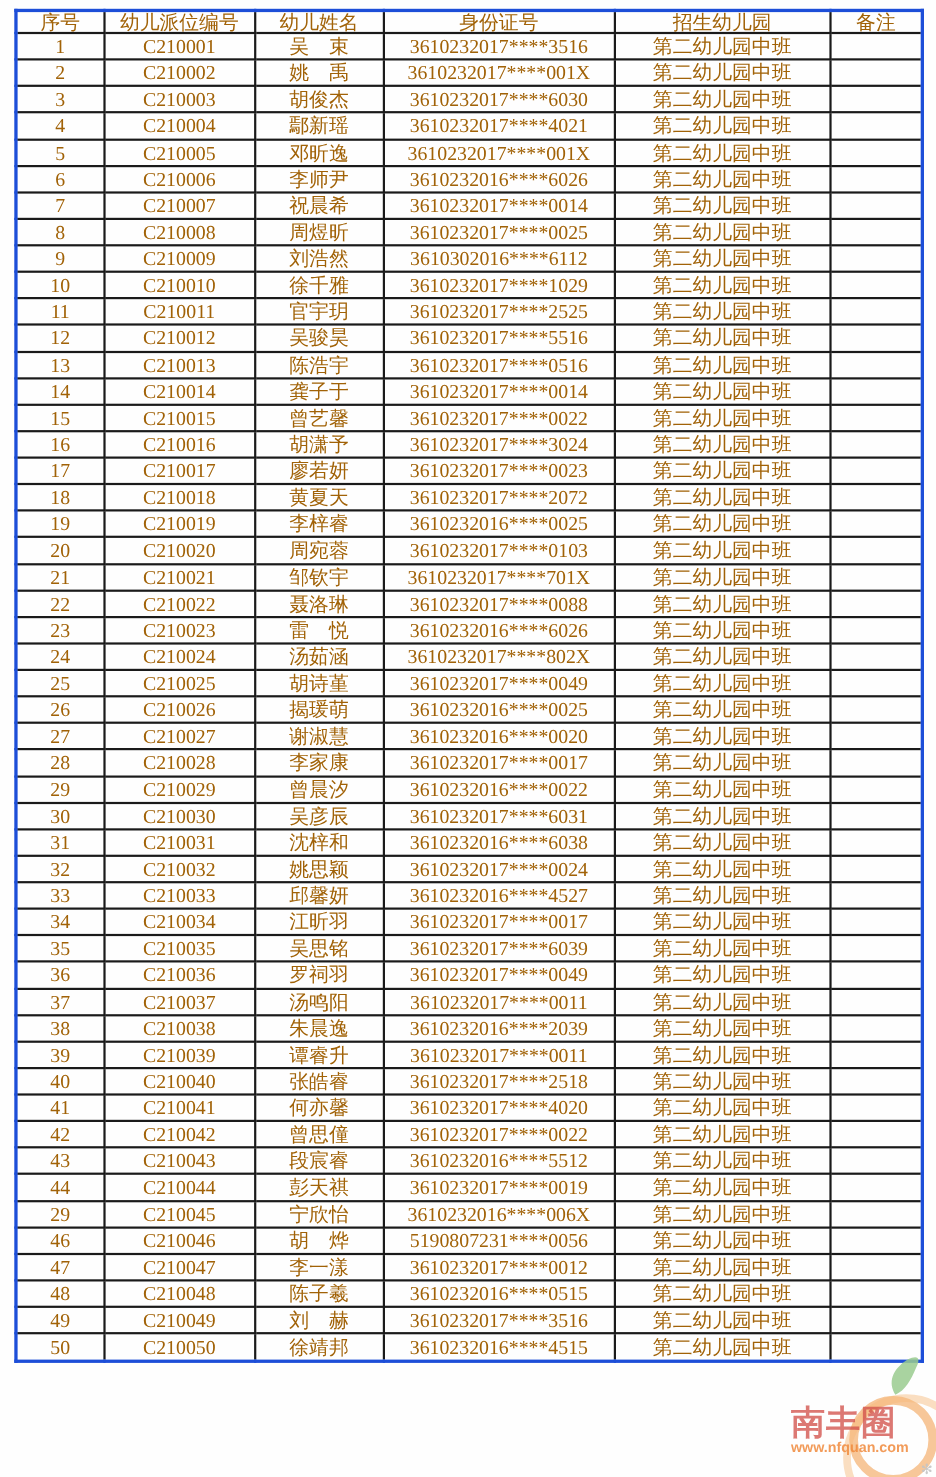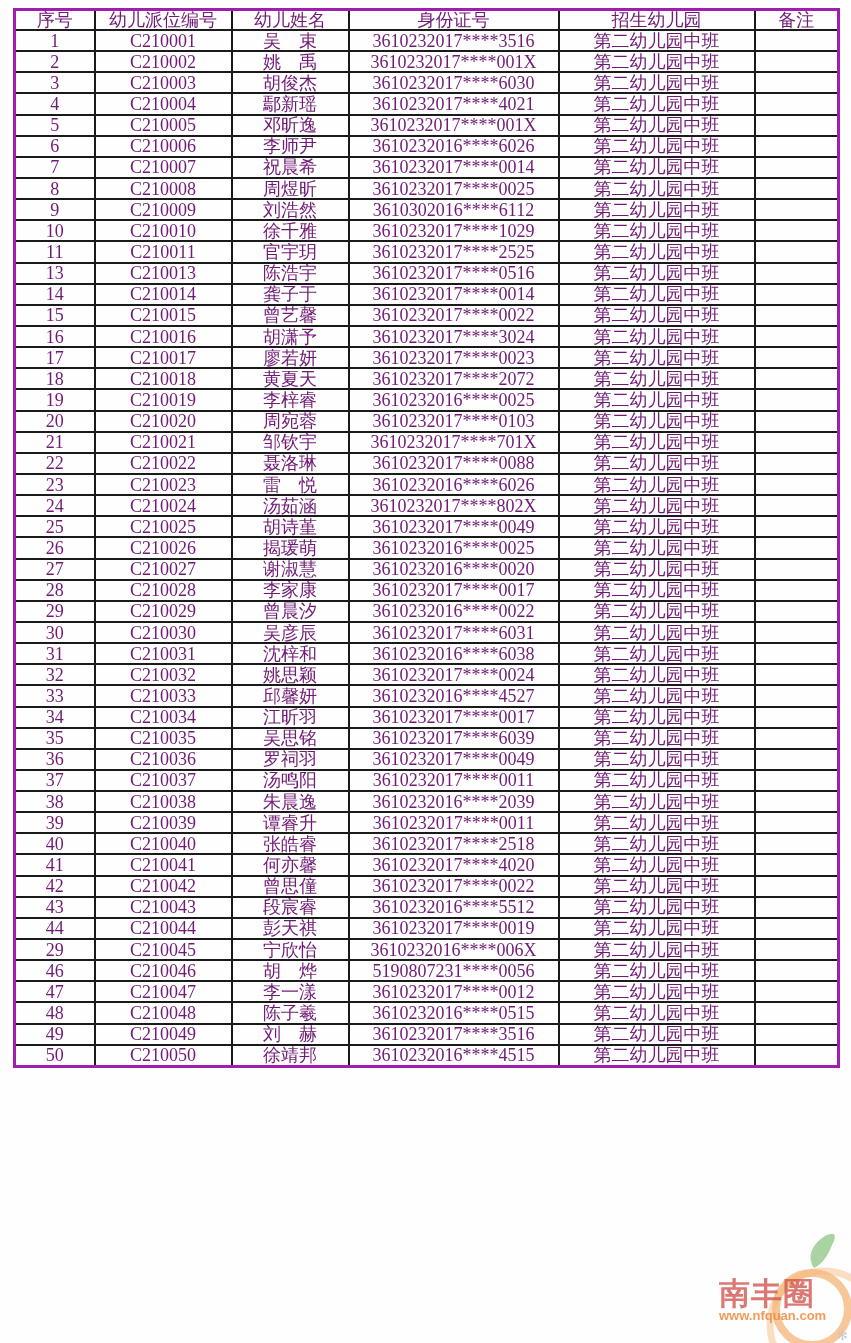--- a/index.html
+++ b/index.html
@@ -5,24 +5,24 @@
   html,body{margin:0;padding:0;background:#ffffff;}
   .page{
     position:relative;
     width:851px;height:1343px;
     background:#fefefe;
     overflow:hidden;
     font-family:"Liberation Serif","DejaVu Serif",serif;
   }
   table.roster{
     position:absolute;left:13px;top:8px;
-    width:824px;height:1060px;
+    width:824px;height:1231px;
     border-collapse:collapse;table-layout:fixed;
-    color:#701a75;
-    border:3px solid #a21caf;
+    color:#a16207;
+    border:3px solid #1d4ed8;
   }
   .roster th,.roster td{
     border:2px solid #1a1a1a;
     padding:0;
     text-align:center;
     vertical-align:middle;
     font-weight:normal;
     font-size:18px;
     line-height:1;
     white-space:nowrap;
@@ -158,20 +158,28 @@
     </tr>
         <tr>
       <td>11</td>
       <td>C210011</td>
       <td>官宇玥</td>
       <td class="cell-id">3610232017****2525</td>
       <td>第二幼儿园中班</td>
       <td></td>
     </tr>
         <tr>
+      <td>12</td>
+      <td>C210012</td>
+      <td>吴骏昊</td>
+      <td class="cell-id">3610232017****5516</td>
+      <td>第二幼儿园中班</td>
+      <td></td>
+    </tr>
+        <tr>
       <td>13</td>
       <td>C210013</td>
       <td>陈浩宇</td>
       <td class="cell-id">3610232017****0516</td>
       <td>第二幼儿园中班</td>
       <td></td>
     </tr>
         <tr>
       <td>14</td>
       <td>C210014</td>

